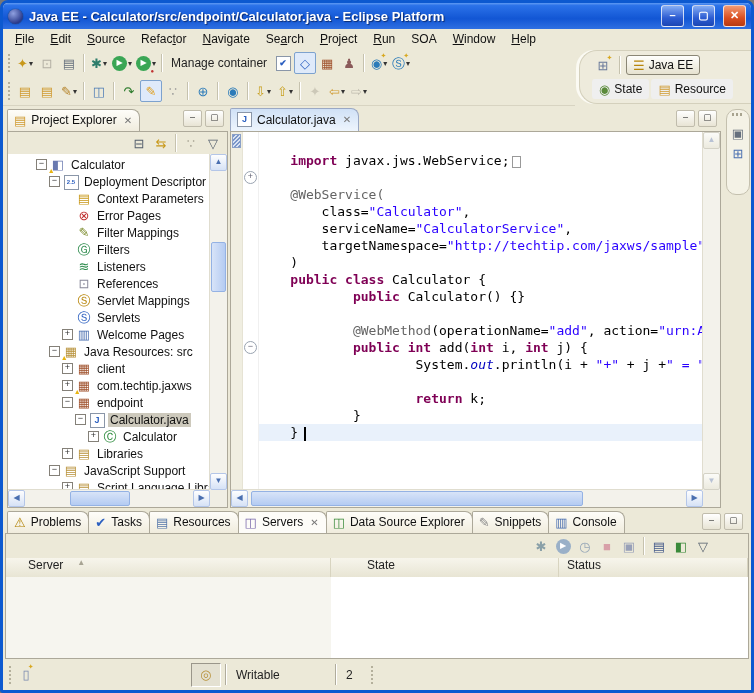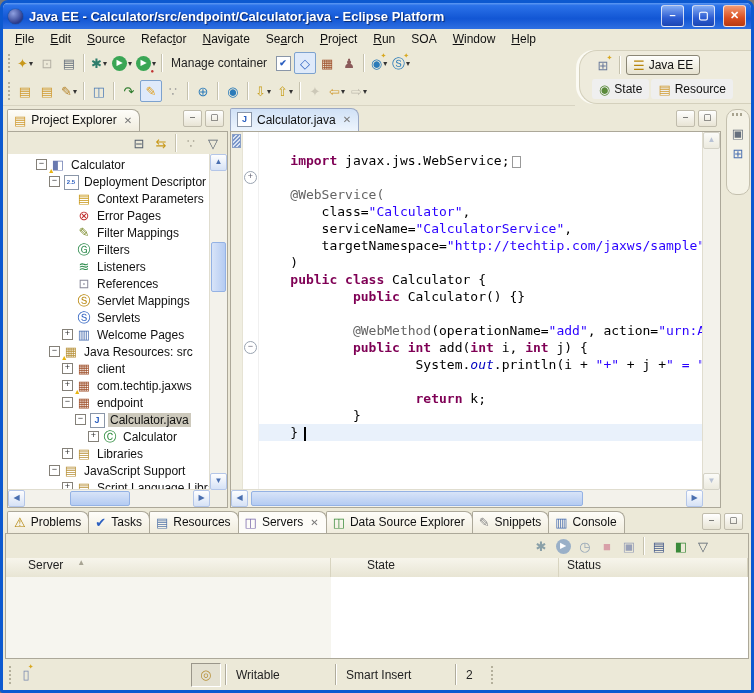--- a/index.html
+++ b/index.html
@@ -575,18 +575,17 @@
     <span id="sb-fastview">
         <button class="tbtn">
           <span class="ticon" style="color: rgb(122, 138, 176);">▯<span class="star">✦</span></span>
         </button>
       </span>
     <span style="width:150px;"></span>
     <span id="cdbox">
         <span class="ticon" style="color: rgb(184, 146, 58);">◎</span>
       </span>
     <span class="sfield" style="width:110px;margin-left:4px;">Writable</span>
-    <span class="sfield" style="width:120px;">Smart Insert</span>
     <span class="sfield" style="width:34px;">2</span>
     <span class="grip"></span>
   </div>
 
 </div>
 
 </body></html>

